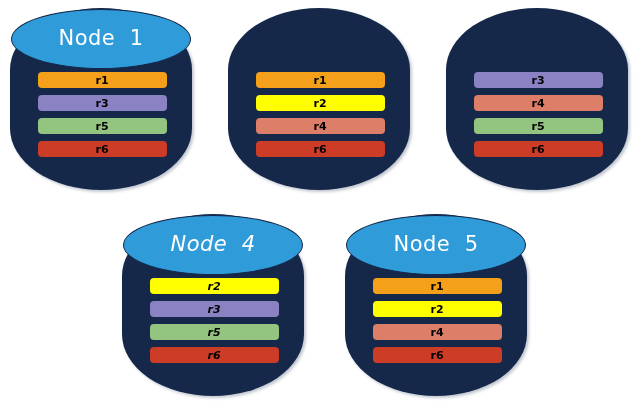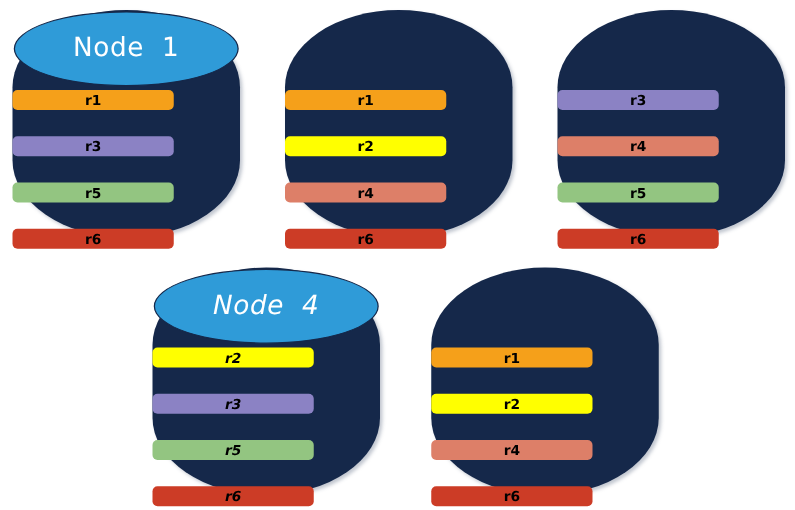--- a/index.html
+++ b/index.html
@@ -64,22 +64,22 @@
     padding-bottom: 2px;
   }
 
   .replica-stack {
     position: absolute;
     left: 0;
     top: 64px;
     width: 184px;
     display: flex;
     flex-direction: column;
-    align-items: flex-start;
-    gap: 21px;
+    align-items: center;
+    gap: 7px;
   }
 
   .replica {
     width: 129px;
     height: 16px;
     border-radius: 4px;
     display: flex;
     align-items: center;
     justify-content: center;
     color: #000000;
@@ -131,20 +131,23 @@
       </div>
       <div class="replica-stack">
         <div class="replica" style="background: rgb(255, 255, 0);">r2</div>
         <div class="replica" style="background: rgb(139, 130, 196);">r3</div>
         <div class="replica" style="background: rgb(147, 197, 129);">r5</div>
         <div class="replica" style="background: rgb(204, 60, 38);">r6</div>
       </div>
     </div>
     <div class="node" style="left: 345px; top: 214px;">
       <div class="node-body" style="background: rgb(21, 40, 74);"></div>
+      <div class="node-top" style="background: rgb(47, 155, 216);">
+        <span class="node-label" style="color: rgb(255, 255, 255);">Node  5</span>
+      </div>
       <div class="replica-stack">
         <div class="replica" style="background: rgb(245, 160, 26);">r1</div>
         <div class="replica" style="background: rgb(255, 255, 0);">r2</div>
         <div class="replica" style="background: rgb(221, 127, 104);">r4</div>
         <div class="replica" style="background: rgb(204, 60, 38);">r6</div>
       </div>
     </div>
   </div>
 
 </body></html>

